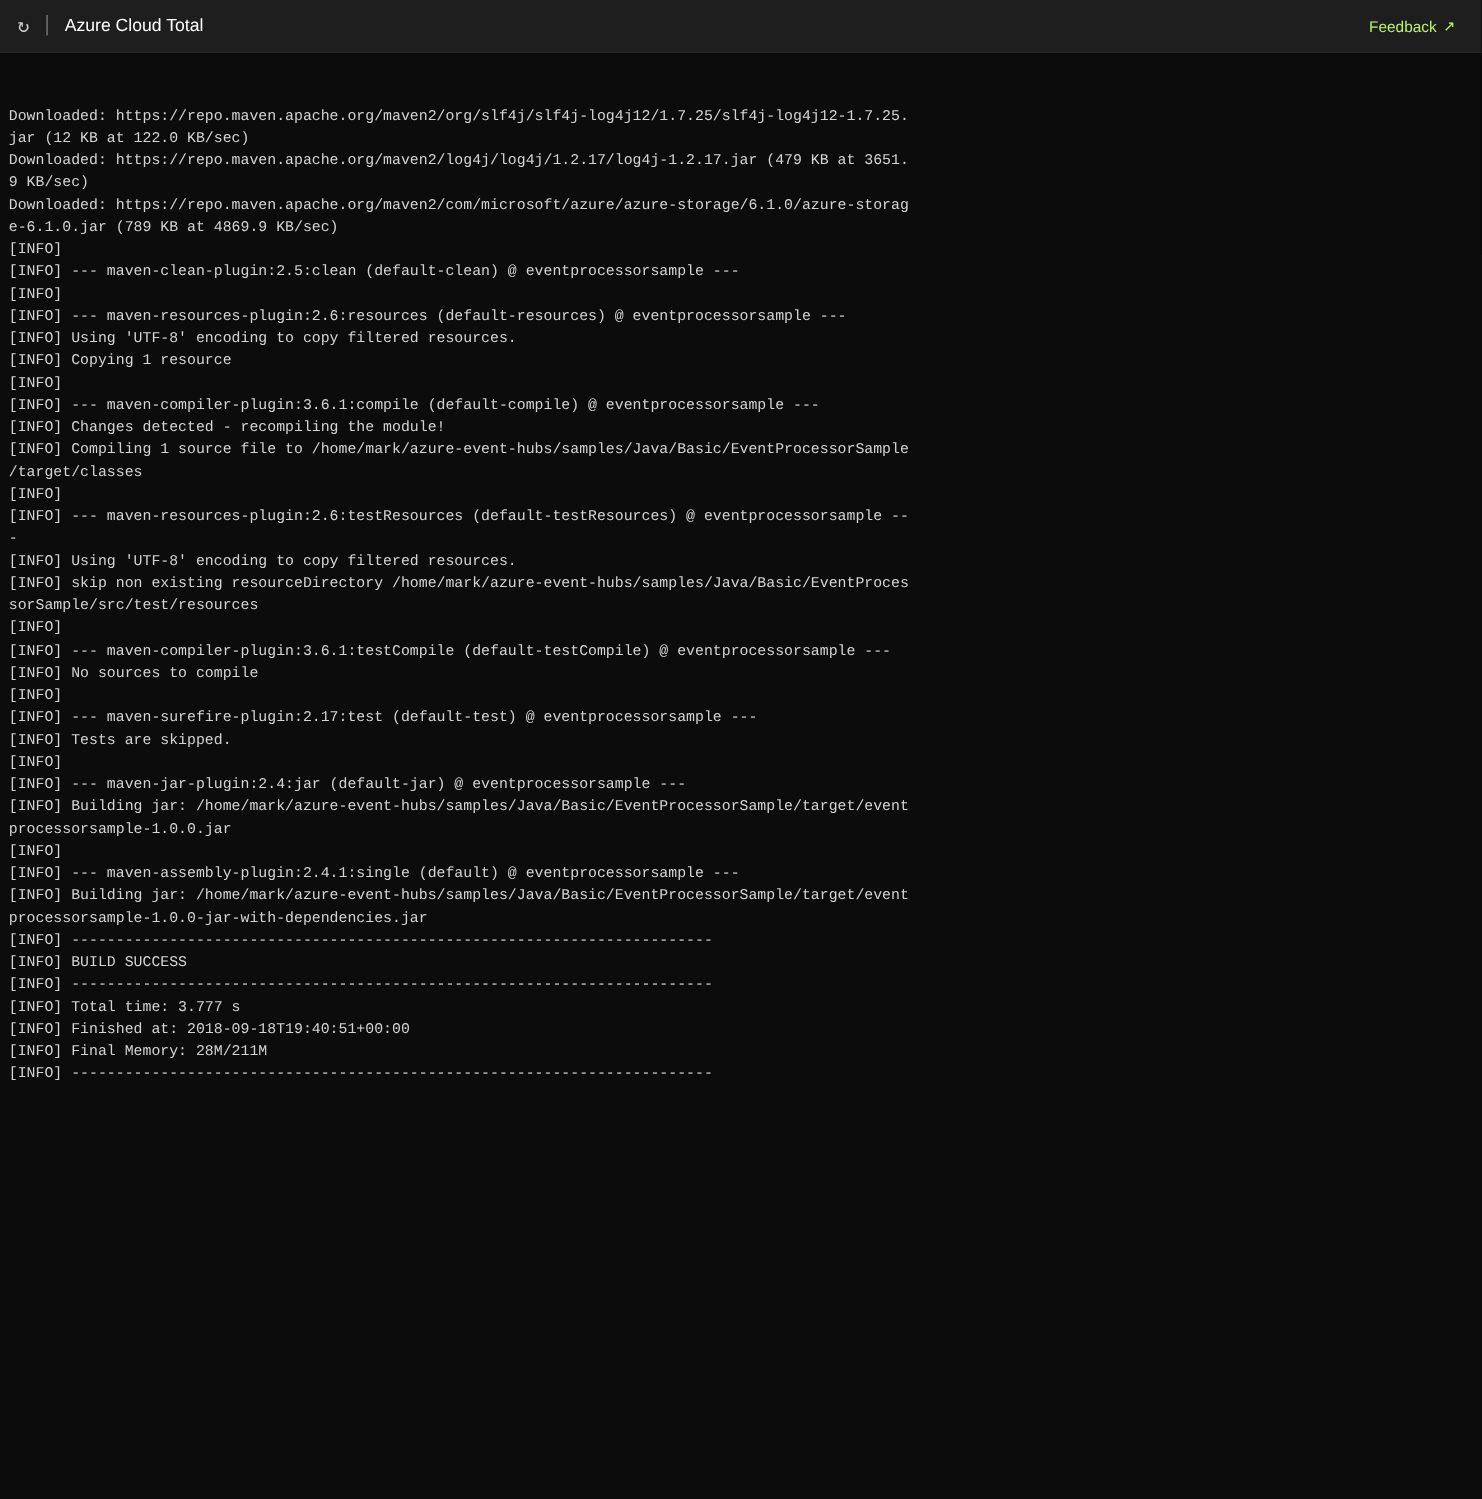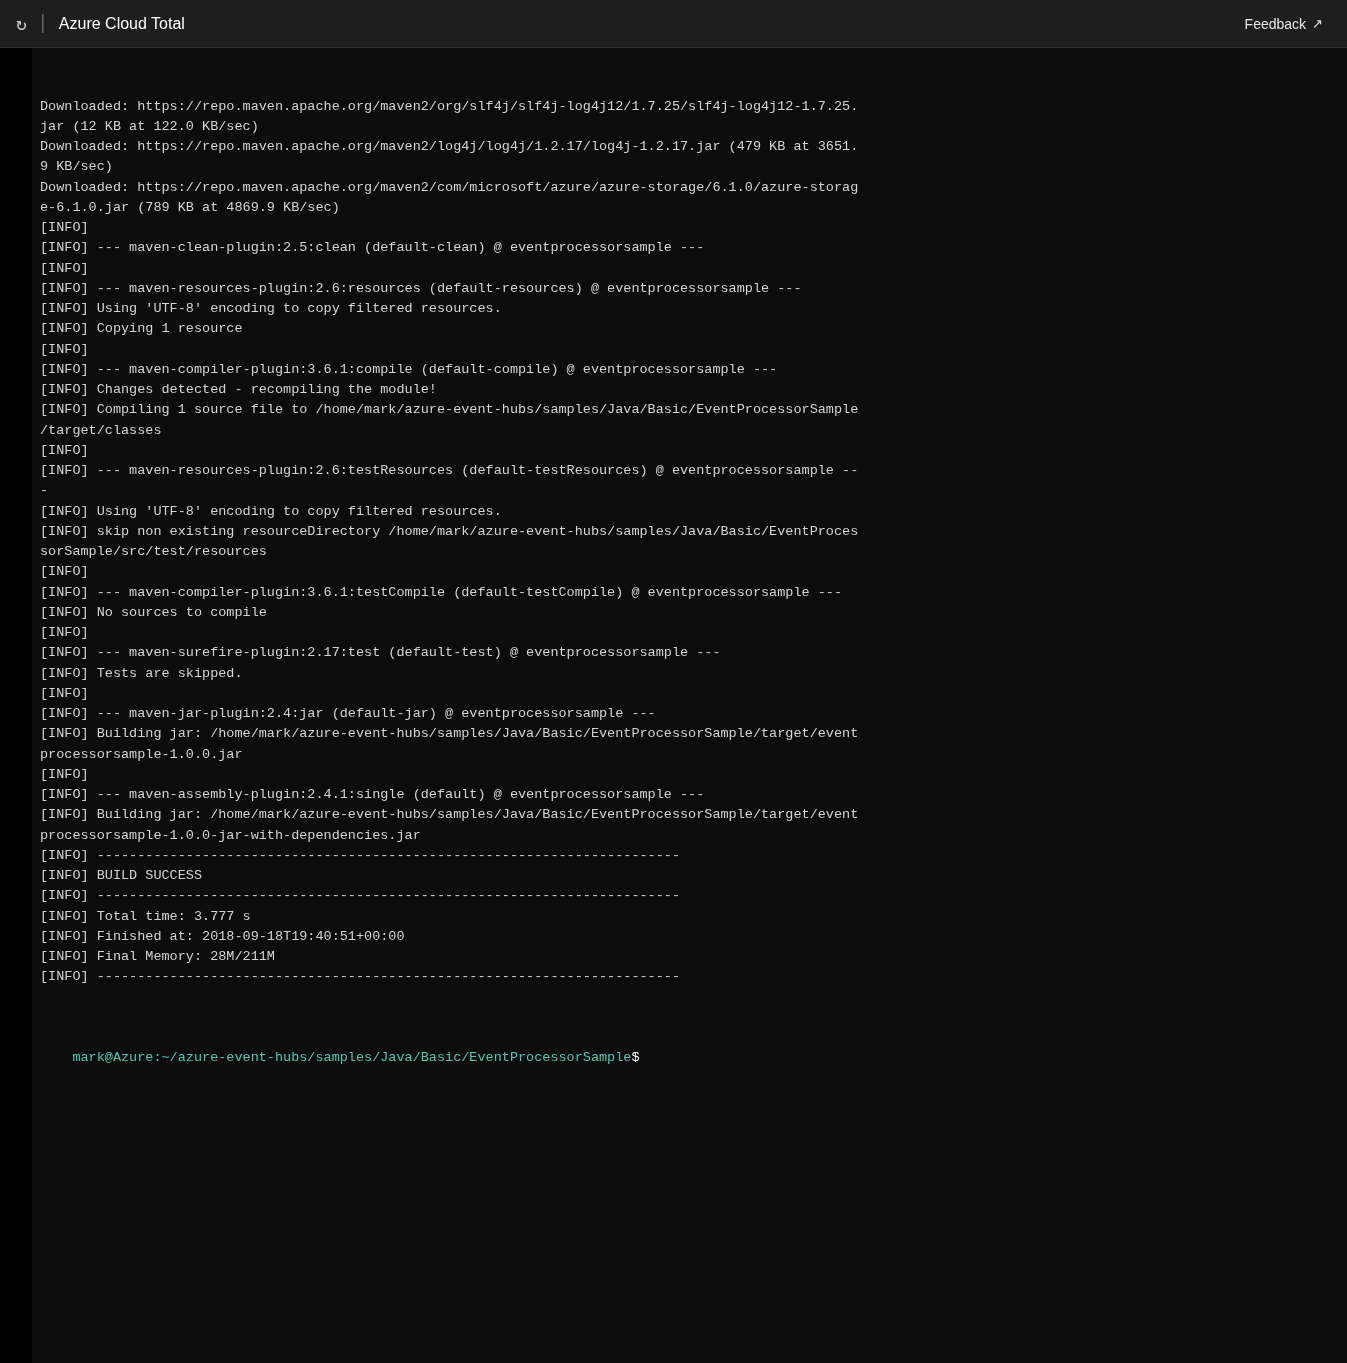--- a/index.html
+++ b/index.html
@@ -48,21 +48,21 @@
       color: #fff;
       font-family: 'Segoe UI', Arial, sans-serif;
       font-size: 16px;
       font-weight: 400;
     }
 
     .feedback-btn {
       display: flex;
       align-items: center;
       gap: 6px;
-      color: #e5e5e5;
+      color: #bef264;
       font-family: 'Segoe UI', Arial, sans-serif;
       font-size: 14px;
       cursor: pointer;
       background: none;
       border: none;
       padding: 4px 8px;
       justify-content: space-between;
     }
 
     .external-icon {
@@ -71,21 +71,20 @@
 
     .terminal {
       background: #0c0c0c;
       padding: 8px 8px 8px 8px;
       min-height: calc(1363px - 48px);
       overflow-y: auto;
       white-space: pre-wrap;
       word-break: break-all;
       line-height: 1.5;
       font-size: 13.5px;
-      margin-left: 32px;
     }
 
     .terminal-content {
       color: #d4d4d4;
     }
 
     .prompt-path {
       color: #4ec9b0;
     }
 
@@ -103,16 +102,13 @@
     <span class="title-text">Azure Cloud Total</span>
   </div>
   <button class="feedback-btn">
     <span>Feedback</span>
     <span class="external-icon">↗</span>
   </button>
 </div>
 
 <div class="terminal">
   <div class="terminal-content" id="terminal-lines"><div>Downloaded: https://repo.maven.apache.org/maven2/org/slf4j/slf4j-log4j12/1.7.25/slf4j-log4j12-1.7.25.</div><div>jar (12 KB at 122.0 KB/sec)</div><div>Downloaded: https://repo.maven.apache.org/maven2/log4j/log4j/1.2.17/log4j-1.2.17.jar (479 KB at 3651.</div><div>9 KB/sec)</div><div>Downloaded: https://repo.maven.apache.org/maven2/com/microsoft/azure/azure-storage/6.1.0/azure-storag</div><div>e-6.1.0.jar (789 KB at 4869.9 KB/sec)</div><div>[INFO]</div><div>[INFO] --- maven-clean-plugin:2.5:clean (default-clean) @ eventprocessorsample ---</div><div>[INFO]</div><div>[INFO] --- maven-resources-plugin:2.6:resources (default-resources) @ eventprocessorsample ---</div><div>[INFO] Using 'UTF-8' encoding to copy filtered resources.</div><div>[INFO] Copying 1 resource</div><div>[INFO]</div><div>[INFO] --- maven-compiler-plugin:3.6.1:compile (default-compile) @ eventprocessorsample ---</div><div>[INFO] Changes detected - recompiling the module!</div><div>[INFO] Compiling 1 source file to /home/mark/azure-event-hubs/samples/Java/Basic/EventProcessorSample</div><div>/target/classes</div><div>[INFO]</div><div>[INFO] --- maven-resources-plugin:2.6:testResources (default-testResources) @ eventprocessorsample --</div><div>-</div><div>[INFO] Using 'UTF-8' encoding to copy filtered resources.</div><div>[INFO] skip non existing resourceDirectory /home/mark/azure-event-hubs/samples/Java/Basic/EventProces</div><div>sorSample/src/test/resources</div><div>[INFO]</div><div>[INFO] --- maven-compiler-plugin:3.6.1:testCompile (default-testCompile) @ eventprocessorsample ---</div><div>[INFO] No sources to compile</div><div>[INFO]</div><div>[INFO] --- maven-surefire-plugin:2.17:test (default-test) @ eventprocessorsample ---</div><div>[INFO] Tests are skipped.</div><div>[INFO]</div><div>[INFO] --- maven-jar-plugin:2.4:jar (default-jar) @ eventprocessorsample ---</div><div>[INFO] Building jar: /home/mark/azure-event-hubs/samples/Java/Basic/EventProcessorSample/target/event</div><div>processorsample-1.0.0.jar</div><div>[INFO]</div><div>[INFO] --- maven-assembly-plugin:2.4.1:single (default) @ eventprocessorsample ---</div><div>[INFO] Building jar: /home/mark/azure-event-hubs/samples/Java/Basic/EventProcessorSample/target/event</div><div>processorsample-1.0.0-jar-with-dependencies.jar</div><div>[INFO] ------------------------------------------------------------------------</div><div>[INFO] BUILD SUCCESS</div><div>[INFO] ------------------------------------------------------------------------</div><div>[INFO] Total time: 3.777 s</div><div>[INFO] Finished at: 2018-09-18T19:40:51+00:00</div><div>[INFO] Final Memory: 28M/211M</div><div>[INFO] ------------------------------------------------------------------------</div></div>
-  <div>
-    <span class="prompt-path" id="prompt-text">mark@Azure:~/azure-event-hubs/samples/Java/Basic/EventProcessorSample</span><span class="prompt-dollar">$</span>
-  </div>
 </div>
 
 </body></html>

